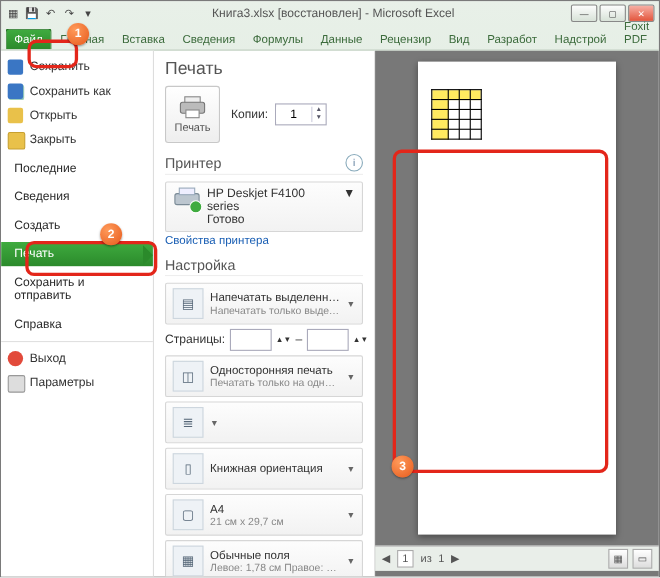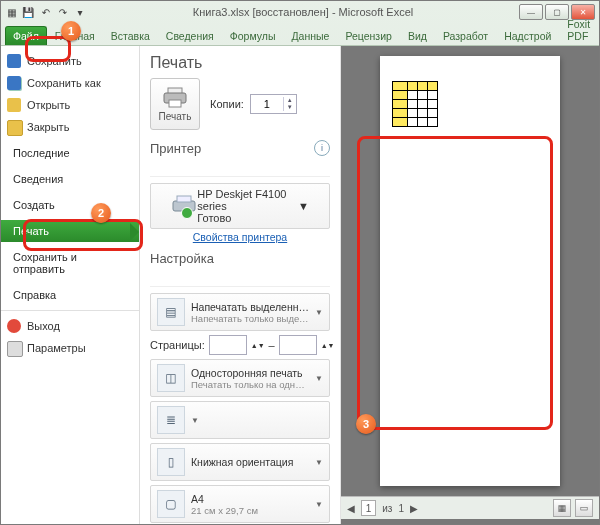--- a/index.html
+++ b/index.html
@@ -30,32 +30,32 @@
 .nav-hr{border:none;border-top:1px solid #e0e0e0;margin:4px 0}
 .settings-col{width:180px;border-right:1px solid #e3e3e3;padding:8px 10px;overflow:hidden}
 .print-head{font-size:16px;color:#555;margin-bottom:6px}
 .big-print{display:flex;align-items:center;gap:10px;margin-bottom:10px}
 .big-print-btn{width:48px;height:50px;border:1px solid #c8c8c8;border-radius:3px;background:linear-gradient(#fff,#eee);display:flex;flex-direction:column;align-items:center;justify-content:center;font-size:10px;color:#555}
 .big-print-btn svg{margin-bottom:2px}
 .copies-row{display:flex;align-items:center;gap:6px;font-size:11px}
 .spin{display:inline-flex;align-items:center;border:1px solid #aab;background:#fff;height:18px}
 .spin input{width:28px;border:none;text-align:center;font-size:11px;outline:none}
 .spin .arrows{width:12px;display:flex;flex-direction:column;font-size:6px;line-height:7px;border-left:1px solid #ccd;text-align:center;color:#556}
-.sec-head{font-size:13px;color:#555;margin:8px 0 6px;border-bottom:1px solid #eee;padding-bottom:20px;display:flex;justify-content:space-between;align-items:center}
+.sec-head{font-size:13px;color:#555;margin:8px 0 6px;border-bottom:1px solid #eee;padding-bottom:2px;display:flex;justify-content:space-between;align-items:center}
 .info-ico{width:14px;height:14px;border:1px solid #8ab;border-radius:8px;font-size:9px;color:#579;display:inline-flex;align-items:center;justify-content:center}
 .opt{display:flex;align-items:center;gap:6px;border:1px solid #d6d6d6;background:linear-gradient(#fdfdfd,#f2f2f2);padding:4px 6px;margin-bottom:4px;border-radius:2px;min-height:28px}
 .opt .ico-box{width:26px;height:26px;flex-shrink:0;background:#eef2f6;border:1px solid #cdd6de;display:flex;align-items:center;justify-content:center;font-size:12px;color:#567}
 .opt .txt{flex:1;overflow:hidden}
 .opt .t1{font-size:10.5px;color:#333;white-space:nowrap;overflow:hidden;text-overflow:ellipsis}
 .opt .t2{font-size:9.5px;color:#888;white-space:nowrap;overflow:hidden;text-overflow:ellipsis}
 .opt .dd{font-size:8px;color:#666}
-.link{color:#1a5fb4;text-decoration:underline;font-size:10.5px;text-align:center;display:block;margin:2px 0 6px}
+.link{color:#1a5fb4;font-size:10.5px;text-align:left;display:block;margin:2px 0 6px}
 .pages-row{display:flex;align-items:center;gap:4px;font-size:11px;margin-bottom:4px}
 .pages-row input{width:32px;border:1px solid #aab;height:16px;font-size:10px}
-.printer-row{display:flex;align-items:center;gap:6px;border:1px solid #d6d6d6;background:linear-gradient(#fdfdfd,#f2f2f2);padding:4px 20px;border-radius:2px}
+.printer-row{display:flex;align-items:flex-start;gap:6px;border:1px solid #d6d6d6;background:linear-gradient(#fdfdfd,#f2f2f2);padding:4px 6px;border-radius:2px}
 .printer-ico{width:26px;height:22px;position:relative}
 .printer-ico svg{position:absolute;left:0;top:0}
 .green-check{position:absolute;right:-2px;bottom:-2px;width:10px;height:10px;background:#3fab3f;border-radius:6px;border:1px solid #fff}
 .preview{flex:1;background:#787878;display:flex;flex-direction:column;position:relative}
 .preview-page{background:#fff;margin:10px auto;width:180px;height:430px;box-shadow:0 2px 6px rgba(0,0,0,.4);position:relative}
 .mini-table{position:absolute;left:12px;top:25px;border-collapse:collapse;font-size:5px}
 .mini-table th,.mini-table td{border:1px solid #000;padding:1px 3px;text-align:right}
 .mini-table th{background:#ffea60;font-weight:normal}
 .mini-table td:first-child,.mini-table th:first-child{text-align:left;background:#ffea60}
 .preview-footer{height:22px;background:#e9eee9;border-top:1px solid #bbb;display:flex;align-items:center;padding:0 6px;gap:6px;font-size:10px;color:#555}

